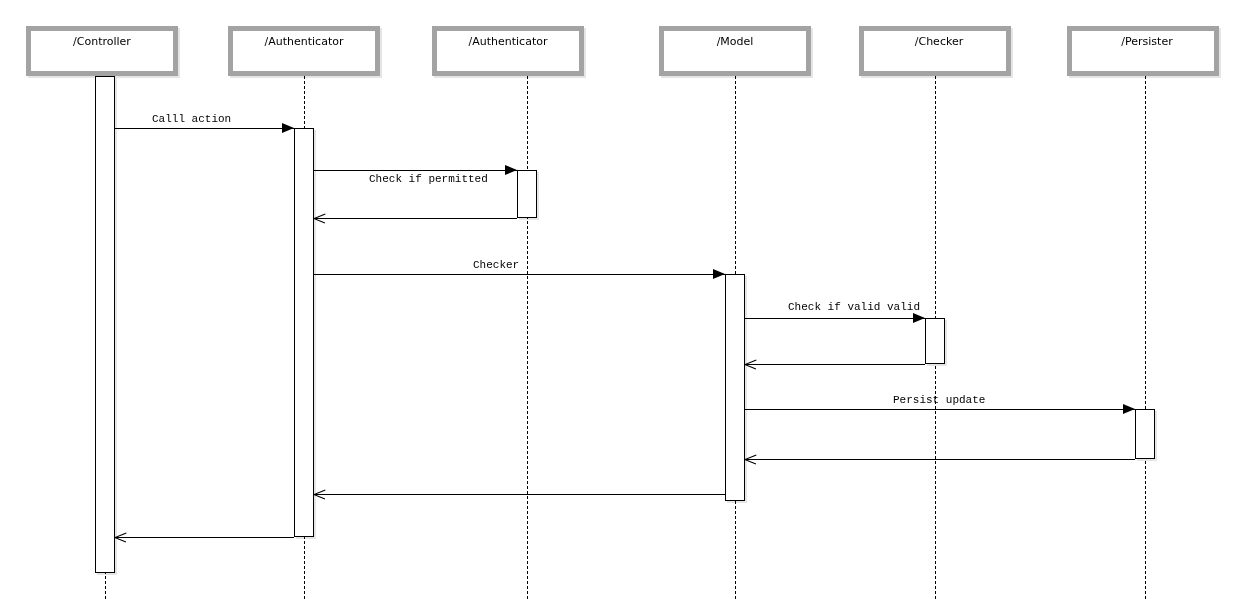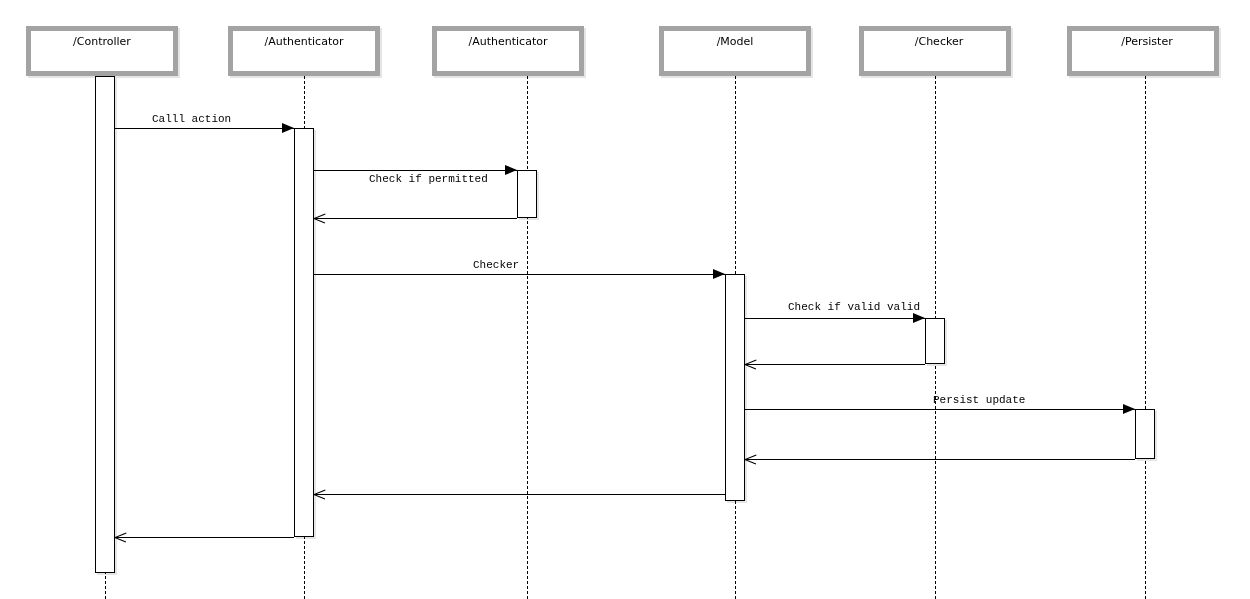--- a/index.html
+++ b/index.html
@@ -152,21 +152,21 @@
       <div class="msg-line" style="left: 745px; top: 318px; width: 180px;"></div>
       <div class="arrow-solid right" style="left: 913px; top: 313px;"></div>
       <div class="msg-label" style="left: 788px; top: 301px;">Check if valid valid</div>
       <div class="msg-line" style="left: 745px; top: 364px; width: 180px;"></div>
       <div class="arrow-open left" style="left: 745px; top: 359px;">
         <span class="a" style="top: 5px;"></span>
         <span class="b" style="top: 5px;"></span>
       </div>
       <div class="msg-line" style="left: 745px; top: 409px; width: 390px;"></div>
       <div class="arrow-solid right" style="left: 1123px; top: 404px;"></div>
-      <div class="msg-label" style="left: 893px; top: 394px; margin-left: 40px;">Persist update</div>
+      <div class="msg-label" style="left: 893px; top: 394px;">Persist update</div>
       <div class="msg-line" style="left: 745px; top: 459px; width: 390px;"></div>
       <div class="arrow-open left" style="left: 745px; top: 454px;">
         <span class="a" style="top: 5px;"></span>
         <span class="b" style="top: 5px;"></span>
       </div>
       <div class="msg-line" style="left: 314px; top: 494px; width: 411px;"></div>
       <div class="arrow-open left" style="left: 314px; top: 489px;">
         <span class="a" style="top: 5px;"></span>
         <span class="b" style="top: 5px;"></span>
       </div>

